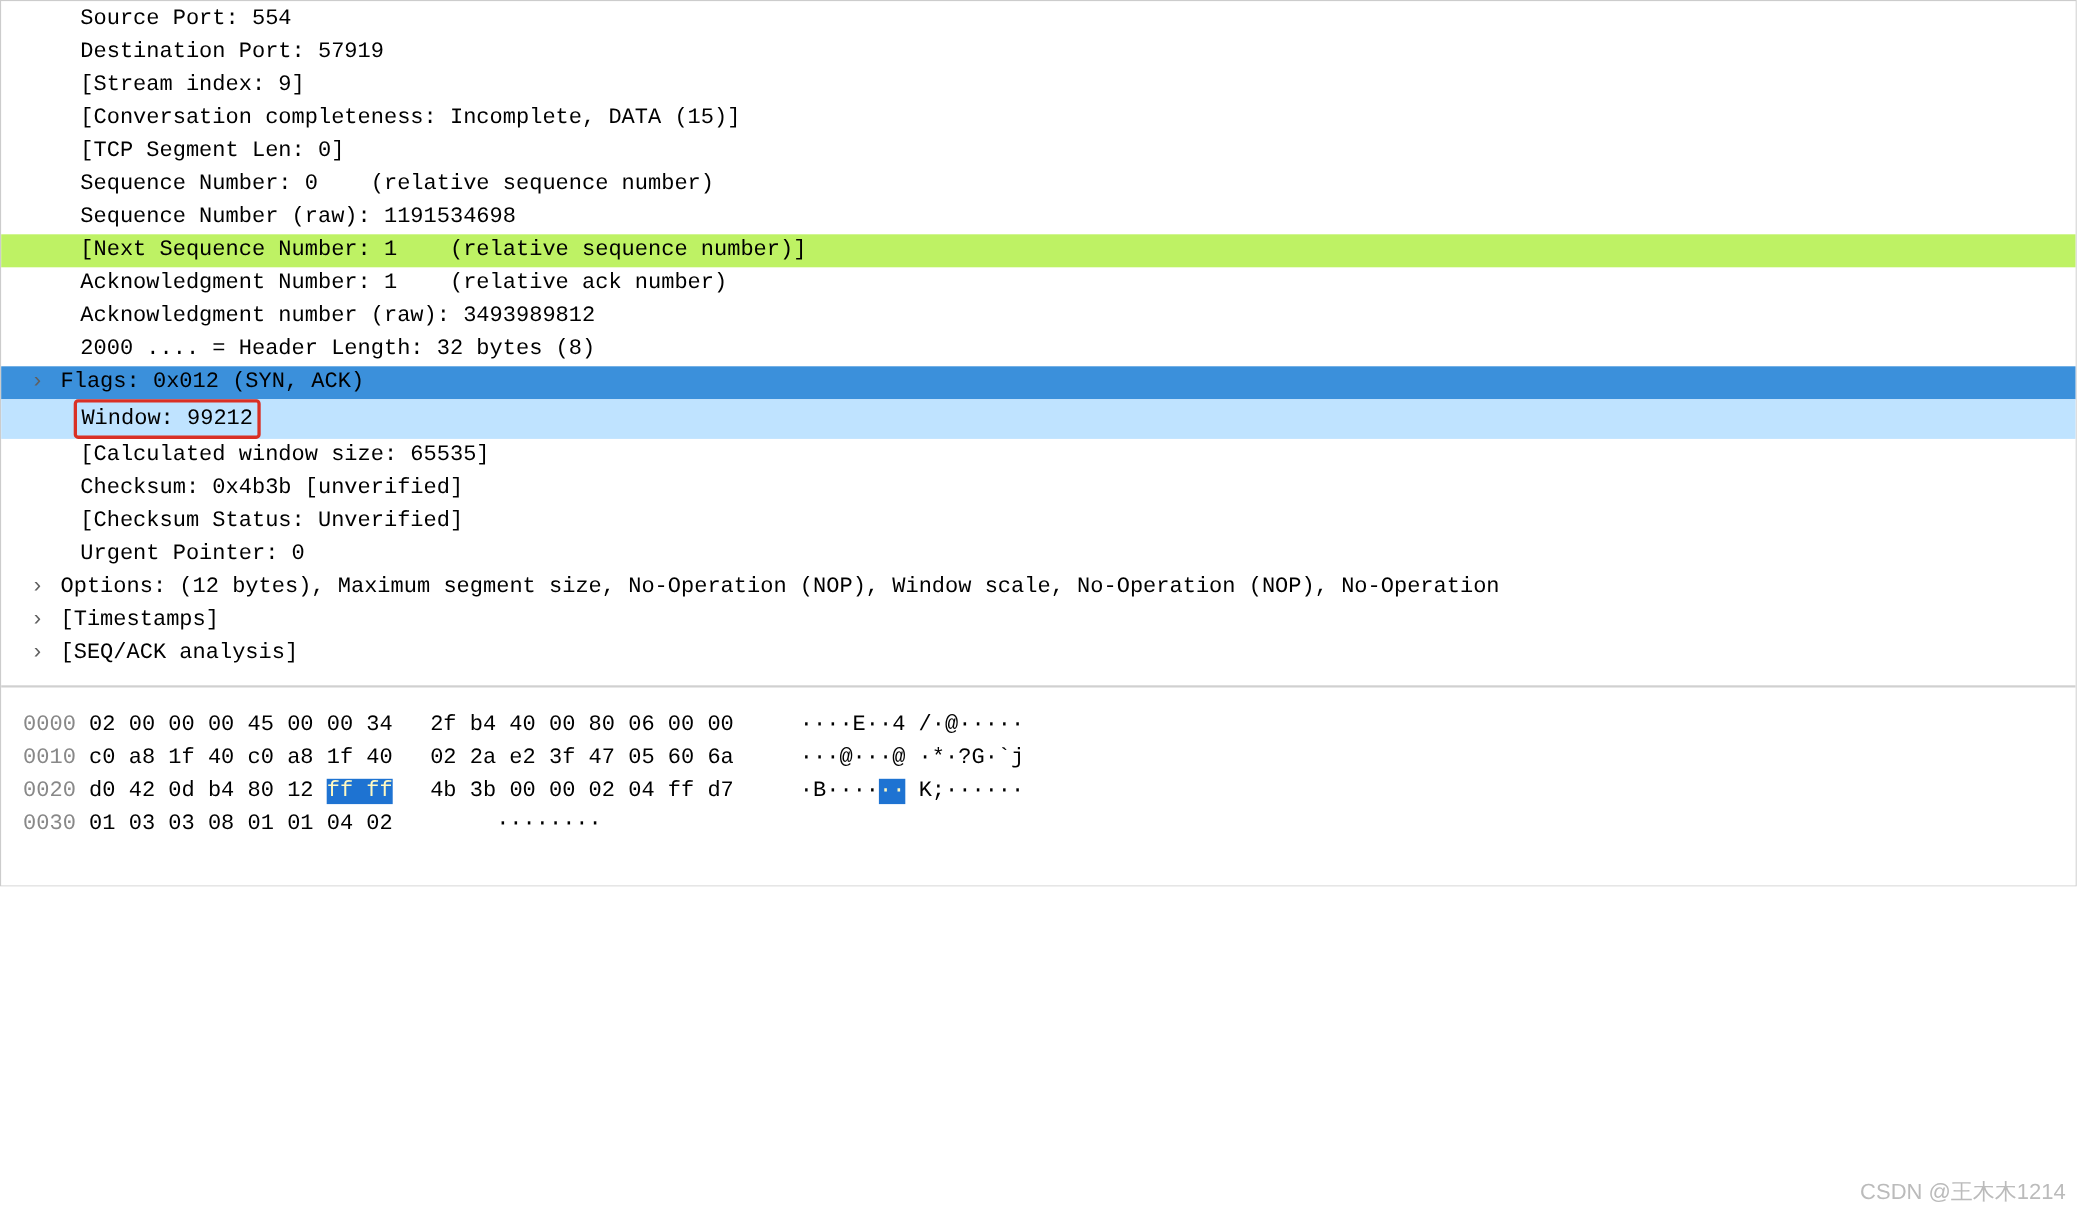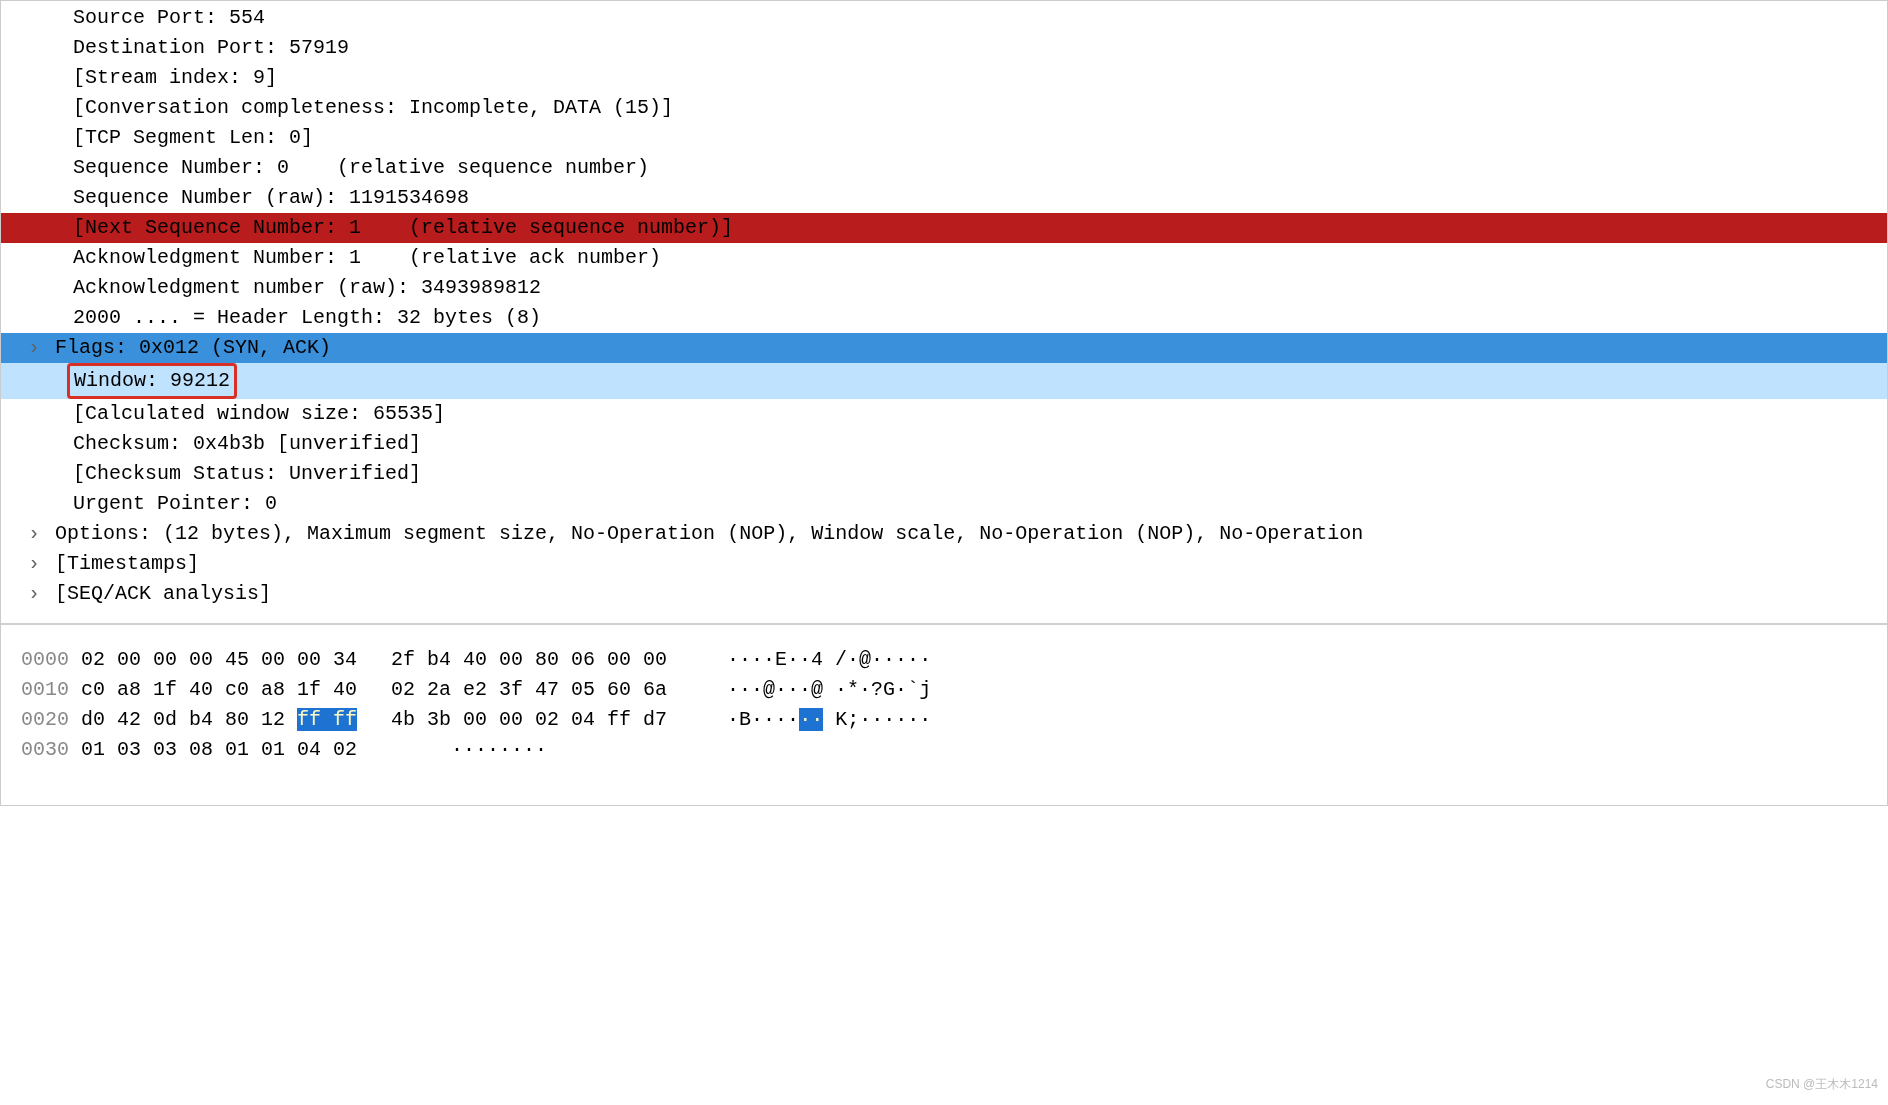--- a/index.html
+++ b/index.html
@@ -3,32 +3,32 @@
 <meta charset="utf-8">
 <style>
   html,body{margin:0;padding:0;width:1888px;background:#fff;font-family:Consolas,'Courier New',monospace;font-size:20px;line-height:30px;color:#000;}
   .panel{border:1px solid #ccc;overflow:hidden;}
   .details{padding-top:2px;padding-bottom:2px;}
   .row{white-space:pre;padding-left:20px;}
   .lvl1{padding-left:24px;}
   .lvl2{padding-left:72px;}
   .sel-dark{background:#3b90db;color:#000;}
   .sel-med {background:#bfe3ff;} 
-  .sel-light{background:#b91c1c;}
+  .sel-light{background:#bef264;}
   .tog{display:inline-block;width:18px;text-align:center;color:#606060;user-select:none;}
   .redbox{border:3px solid #d93025;border-radius:4px;padding:0 4px;display:inline-block;margin-left:-6px;}
   .divider{height:2px;background:#d0d0d0;}
   .hex{padding:4px 0 40px 0;margin-top:16px;}
   .hexrow{white-space:pre;}
   .off{color:#888;display:inline-block;width:60px;padding-left:20px;}
   .bytes{display:inline-block;}
   .gap{display:inline-block;width:34px;}
   .ascii{display:inline-block;padding-left:60px;}
   .hl{background:#1e73d2;color:#fef9c3;}
-  .watermark{position:absolute;right:10px;bottom:6px;color:#bbb;font-family:Arial,sans-serif;font-size:12px;}
+  .watermark{position:absolute;right:10px;bottom:6px;color:#bbb;font-family:Arial,sans-serif;font-size:20px;}
 </style>
 </head>
 <body>
 
 <div class="panel">
  <div class="details">
   <div class="row lvl2"><span>Source Port: 554</span></div>
   <div class="row lvl2"><span>Destination Port: 57919</span></div>
   <div class="row lvl2"><span>[Stream index: 9]</span></div>
   <div class="row lvl2"><span>[Conversation completeness: Incomplete, DATA (15)]</span></div>

